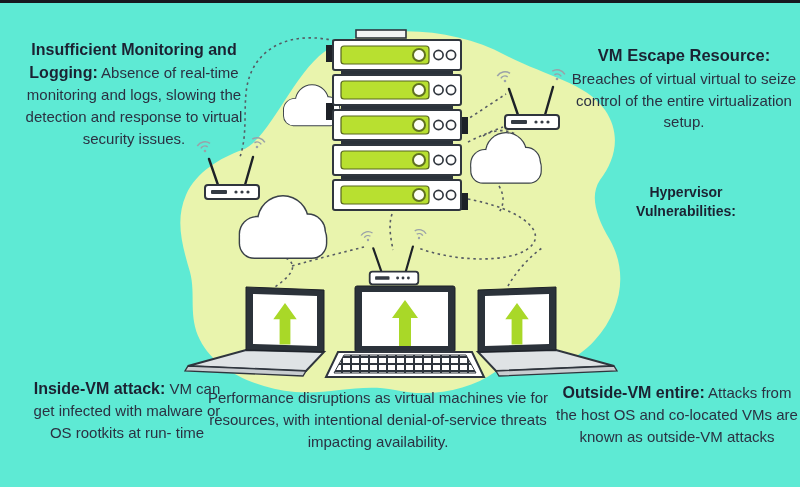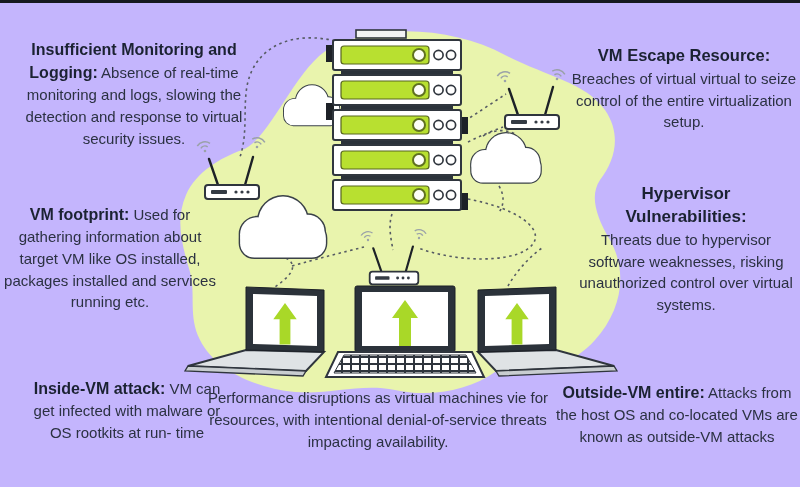--- a/index.html
+++ b/index.html
@@ -1,26 +1,26 @@
 <!DOCTYPE html>
 <html><head>
 <meta charset="utf-8">
 <style>
   html,body{margin:0;padding:0;background:#ffffff;}
   .stage{
-    position:relative;width:800px;height:487px;overflow:hidden;background:#c4b5fd;
+    position:relative;width:800px;height:487px;overflow:hidden;background:#5eead4;
     font-family:"Liberation Sans",sans-serif;
   }
   .top-rule{position:absolute;left:0;top:0;width:800px;height:3px;background:#16191f;}
   .illustration{position:absolute;left:0;top:0;}
   .tb{position:absolute;text-align:center;color:#2b3142;font-size:15px;line-height:1.45;}
   .hd{font-weight:bold;color:#1b2232;font-size:16px;}
   .hd-block{display:block;}
   .tb-escape .hd,.tb-resource .hd{font-size:16.5px;}
-  .tb-hypervisor .hd{font-size:17px;display:block;max-width:150px;margin:0 auto;line-height:1.35;}
+  .tb-hypervisor .hd{font-size:14px;display:block;max-width:150px;margin:0 auto;line-height:1.35;}
   .tb-b1{left:4px;top:38px;width:260px;}
   .tb-b2{left:570px;top:44px;width:228px;}
   .tb-b3{left:2px;top:203px;width:216px;}
   .tb-b4{left:572px;top:183px;width:228px;}
   .tb-b5{left:0px;top:377px;width:200px;padding-left:27px;}
   .tb-b6{left:202px;top:387px;width:352px;}
   .tb-b7{left:554px;top:381px;width:246px;}
 </style>
 </head>
 <body>
@@ -180,28 +180,23 @@
   <div class="tb tb-b1">
     <span class="hd">Insufficient Monitoring and Logging:</span>
     <span>Absence of real-time monitoring and logs, slowing the detection and response to virtual security issues.</span>
   </div>
 
   <div class="tb tb-b2 tb-escape">
     <span class="hd hd-block">VM Escape Resource:</span>
     <span>Breaches of virtual virtual to seize control of the entire virtualization setup.</span>
   </div>
 
-  <div class="tb tb-b3">
-    <span class="hd">VM footprint:</span>
-    <span>Used for gathering information about target VM like OS installed, packages installed and services running etc.</span>
-  </div>
 
   <div class="tb tb-b4 tb-hypervisor">
     <span class="hd">Hypervisor Vulnerabilities:</span>
-    <span>Threats due to hypervisor software weaknesses, risking unauthorized control over virtual systems.</span>
   </div>
 
   <div class="tb tb-b5">
     <span class="hd">Inside-VM attack:</span>
     <span>VM can get infected with malware or OS rootkits at run- time</span>
   </div>
 
   <div class="tb tb-b6 tb-resource">
     <span>Performance disruptions as virtual machines vie for resources, with intentional denial-of-service threats impacting availability.</span>
   </div>

